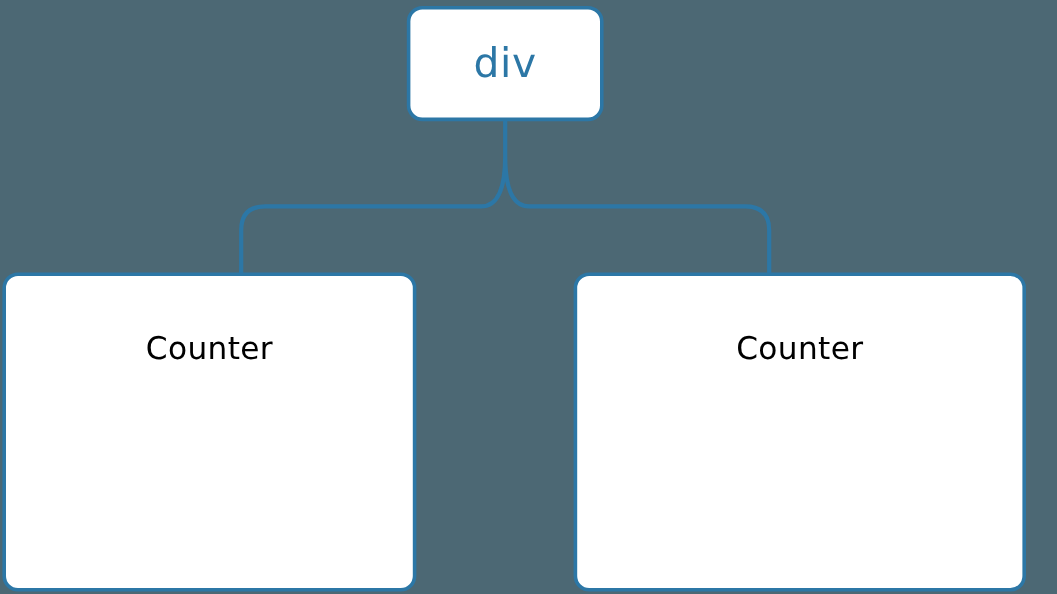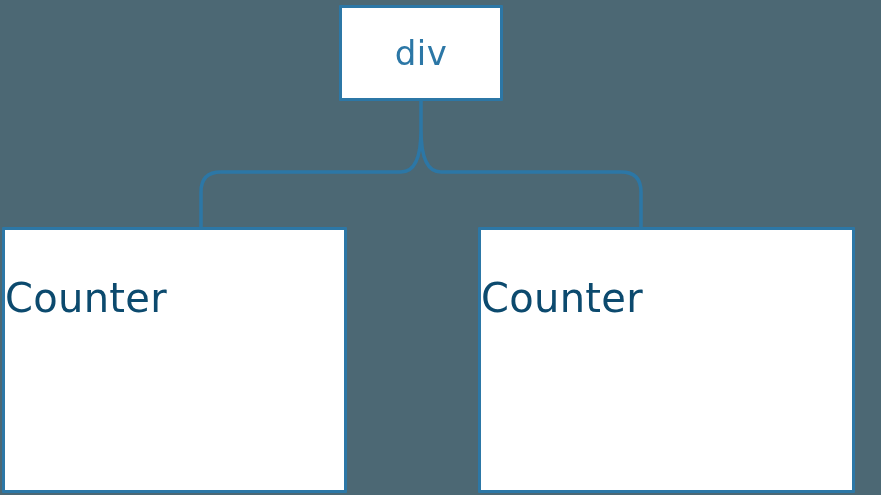--- a/index.html
+++ b/index.html
@@ -27,21 +27,21 @@
     width: 881px;
     height: 495px;
     pointer-events: none;
   }
 
   
   .node {
     position: absolute;
     background: #ffffff;
     border: 3px solid #2c77a6;
-    border-radius: 1px;
+    border-radius: 13px;
     box-sizing: border-box;
   }
 
   #node-div {
     left: 339px;
     top: 5px;
     width: 164px;
     height: 96px;
     display: flex;
     align-items: center;
@@ -65,23 +65,23 @@
     top: 227px;
     width: 377px;
     height: 266px;
   }
 
   .counter-title {
     position: absolute;
     left: 0;
     right: 0;
     top: 48px;
-    text-align: left;
-    color: #0c4a6e;
-    font-size: 40px;
+    text-align: center;
+    color: #000000;
+    font-size: 26px;
     line-height: 1;
     letter-spacing: 0.3px;
   }
 </style>
 </head>
 <body>
 
 <div id="stage">
 
   <svg id="connector" viewBox="0 0 881 495" xmlns="http://www.w3.org/2000/svg">

